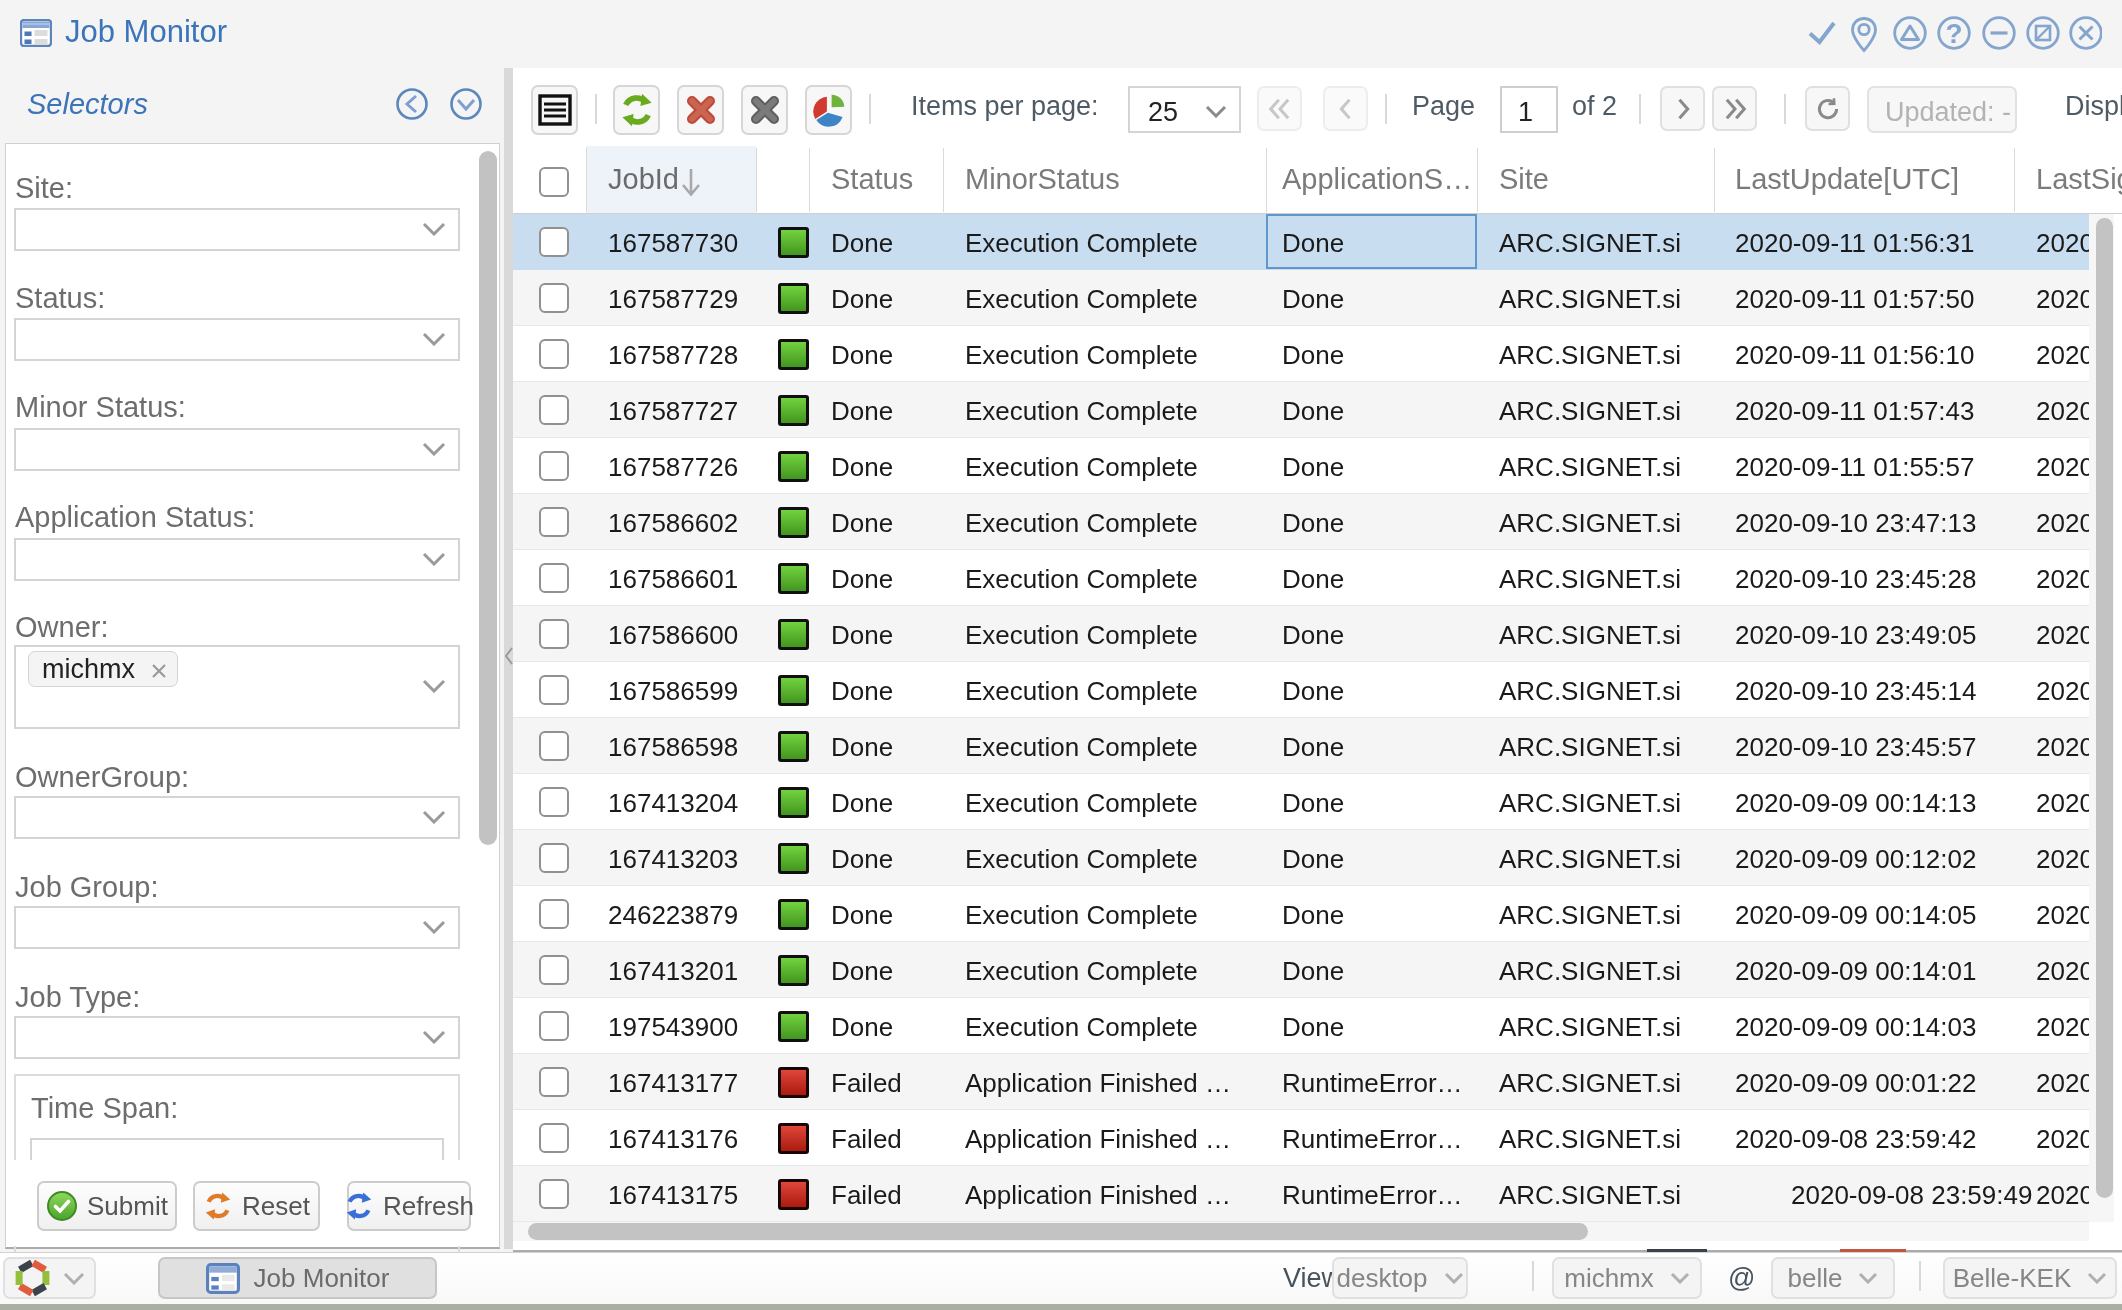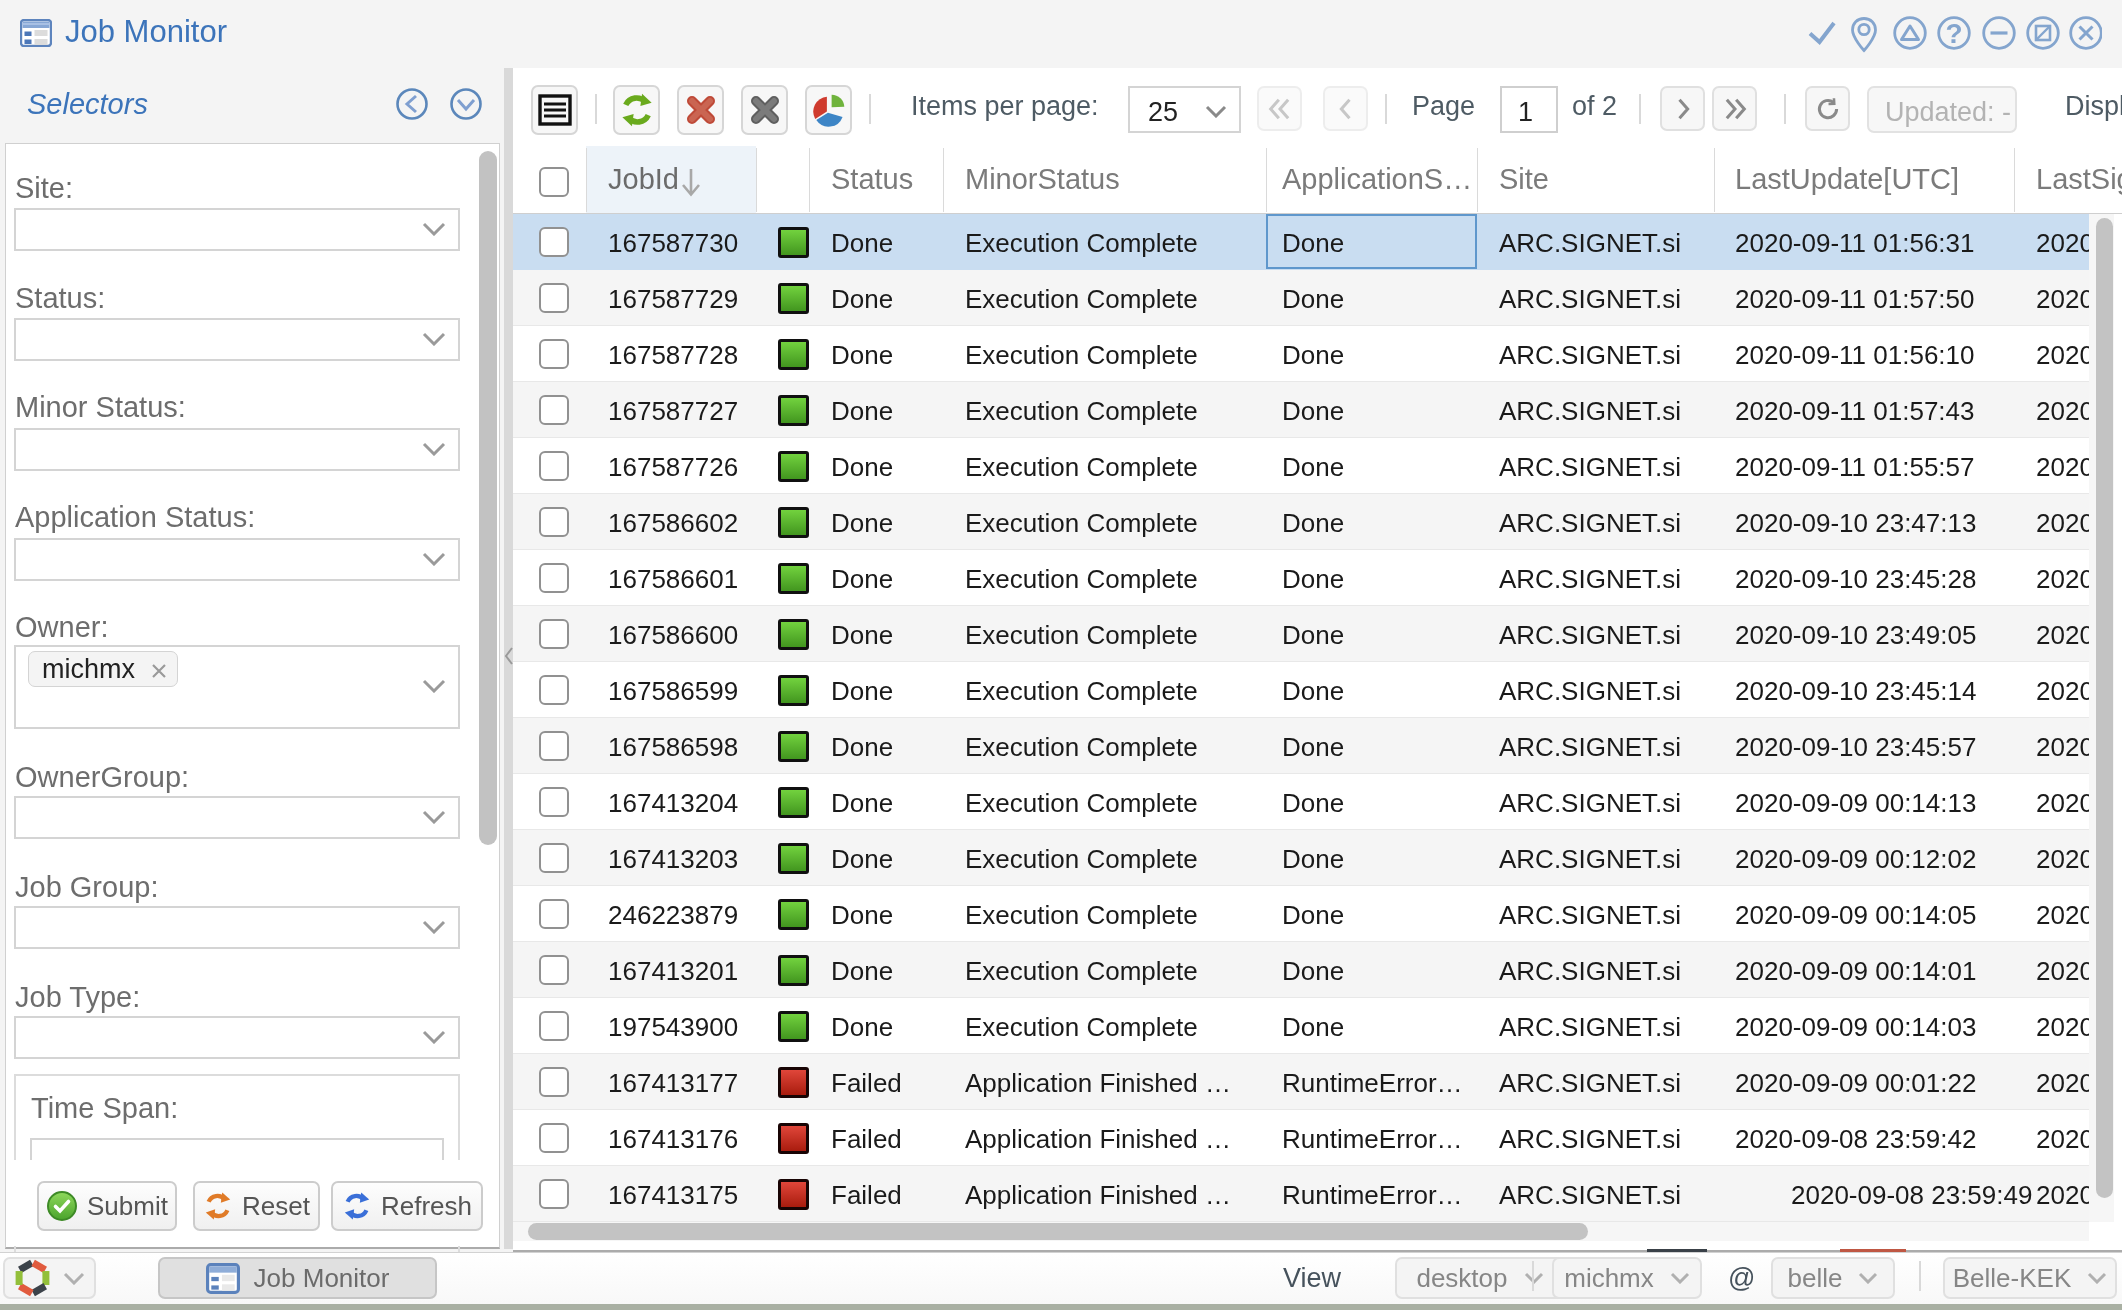--- a/index.html
+++ b/index.html
@@ -187,21 +187,21 @@
   <div class="pbtn" style="left:186px;width:127px">
     <svg width="30" height="30" viewBox="0 0 32 32">
           <g stroke="#e07b28" stroke-width="4.6" fill="none">
             <path d="M6 11.5 A10 10 0 0 1 23 9"></path>
             <path d="M26 20.5 A10 10 0 0 1 9 23"></path>
           </g>
           <path d="M20.5 1.5 L29 9 L19 12.5 z" fill="#e07b28"></path>
           <path d="M11.5 30.5 L3 23 L13 19.5 z" fill="#e07b28"></path>
         </svg>
     Reset</div>
-  <div class="pbtn" style="left:324px;width:152px">
+  <div class="pbtn" style="left:340px;width:124px">
     <svg width="30" height="30" viewBox="0 0 32 32">
           <g stroke="#3a6fd8" stroke-width="4.6" fill="none">
             <path d="M6 11.5 A10 10 0 0 1 23 9"></path>
             <path d="M26 20.5 A10 10 0 0 1 9 23"></path>
           </g>
           <path d="M20.5 1.5 L29 9 L19 12.5 z" fill="#3a6fd8"></path>
           <path d="M11.5 30.5 L3 23 L13 19.5 z" fill="#3a6fd8"></path>
         </svg>
     Refresh</div>
 </div>
@@ -553,21 +553,21 @@
       <rect x="1.5" y="1.5" width="29" height="26" rx="3" fill="#fff" stroke="#5b82bc" stroke-width="3"></rect>
       <path d="M3 3 h26 v6 h-26 z" fill="#8fadd8"></path>
       <rect x="5" y="13" width="7" height="4" fill="#5b82bc"></rect>
       <rect x="5" y="21" width="7" height="4" fill="#5b82bc"></rect>
       <rect x="15" y="11" width="12" height="6" fill="#e9e9e9"></rect>
       <rect x="15" y="20" width="12" height="6" fill="#e9e9e9"></rect>
     </svg>
     Job Monitor
   </div>
   <span style="position:absolute;left:1283px;top:10px;font-size:27px;color:#46525c">View</span>
-  <div class="tbbtn" style="left:1395px;width:170px">desktop
+  <div class="tbbtn" style="left:1332px;width:136px">desktop
     <svg style="margin-left:16px" width="20" height="12" viewBox="0 0 20 12">
         <path d="M2 2 L10 10 L18 2" stroke="#b0b0b0" stroke-width="3" fill="none"></path>
       </svg></div>
   <div style="position:absolute;left:1532px;top:8px;width:2px;height:30px;background:#d9d9d9"></div>
   <div class="tbbtn" style="left:1552px;width:150px">michmx
     <svg style="margin-left:16px" width="20" height="12" viewBox="0 0 20 12">
         <path d="M2 2 L10 10 L18 2" stroke="#b0b0b0" stroke-width="3" fill="none"></path>
       </svg></div>
   <span style="position:absolute;left:1728px;top:10px;font-size:27px;color:#46525c">@</span>
   <div class="tbbtn" style="left:1771px;width:124px">belle

